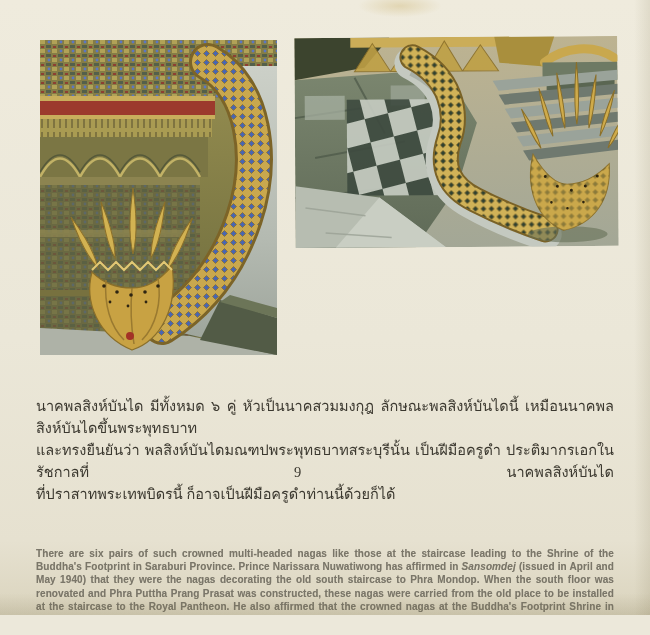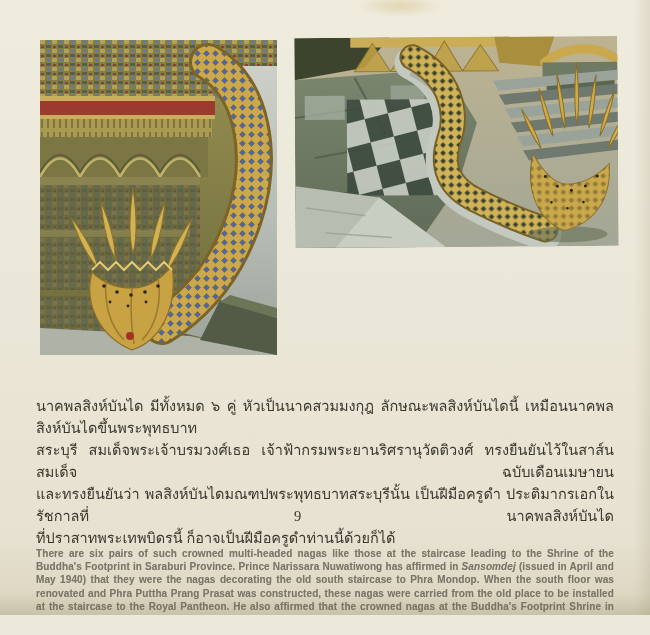--- a/index.html
+++ b/index.html
@@ -214,21 +214,20 @@
         <circle cx="302" cy="140" r="1.5"></circle>
           <circle cx="256" cy="166" r="1.3"></circle>
         <circle cx="272" cy="172" r="1.3"></circle>
           <circle cx="288" cy="166" r="1.3"></circle>
       </g>
     </g>
   </svg>
 
   <div class="thai-block">
     <div class="thai-line just">นาคพลสิงห์บันได มีทั้งหมด ๖ คู่ หัวเป็นนาคสวมมงกุฎ ลักษณะพลสิงห์บันไดนี้ เหมือนนาคพลสิงห์บันไดขึ้นพระพุทธบาท</div>
-    <div class="thai-line just">สระบุรี สมเด็จพระเจ้าบรมวงศ์เธอ เจ้าฟ้ากรมพระยานริศรานุวัดติวงศ์ ทรงยืนยันไว้ในสาส์นสมเด็จ ฉบับเดือนเมษายน</div>
     <div class="thai-line just">และทรงยืนยันว่า พลสิงห์บันไดมณฑปพระพุทธบาทสระบุรีนั้น เป็นฝีมือครูดำ ประติมากรเอกในรัชกาลที่ 9 นาคพลสิงห์บันได</div>
     <div class="thai-line">ที่ปราสาทพระเทพบิดรนี้ ก็อาจเป็นฝีมือครูดำท่านนี้ด้วยก็ได้</div>
   </div>
 
   <p class="eng-block"><span>There are six pairs of such crowned multi-headed nagas like those at the staircase leading to the Shrine of the Buddha's Footprint in Saraburi Province. Prince Narissara Nuwatiwong has affirmed in </span><i>Sansomdej</i><span> (issued in April and May 1940) that they were the nagas decorating the old south staircase to Phra Mondop. When the south floor was renovated and Phra Puttha Prang Prasat was constructed, these nagas were carried from the old place to be installed at the staircase to the Royal Pantheon. He also affirmed that the crowned nagas at the Buddha's Footprint Shrine in Saraburi were done by Master Dam, and that these crowned nagas at the staircase to the Royal Pantheon might also be by the same sculptor.</span></p>
 
   <div class="page-number">๑๓๐</div>
 
   <div class="edge-right"></div>
   <div class="edge-bottom"></div>

